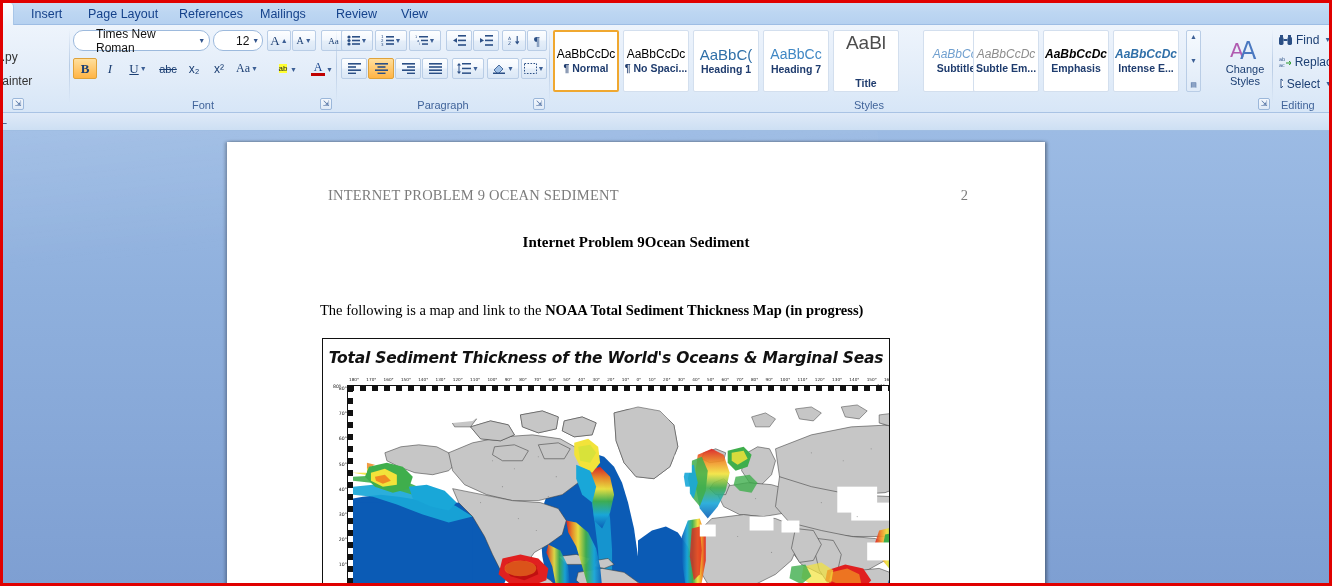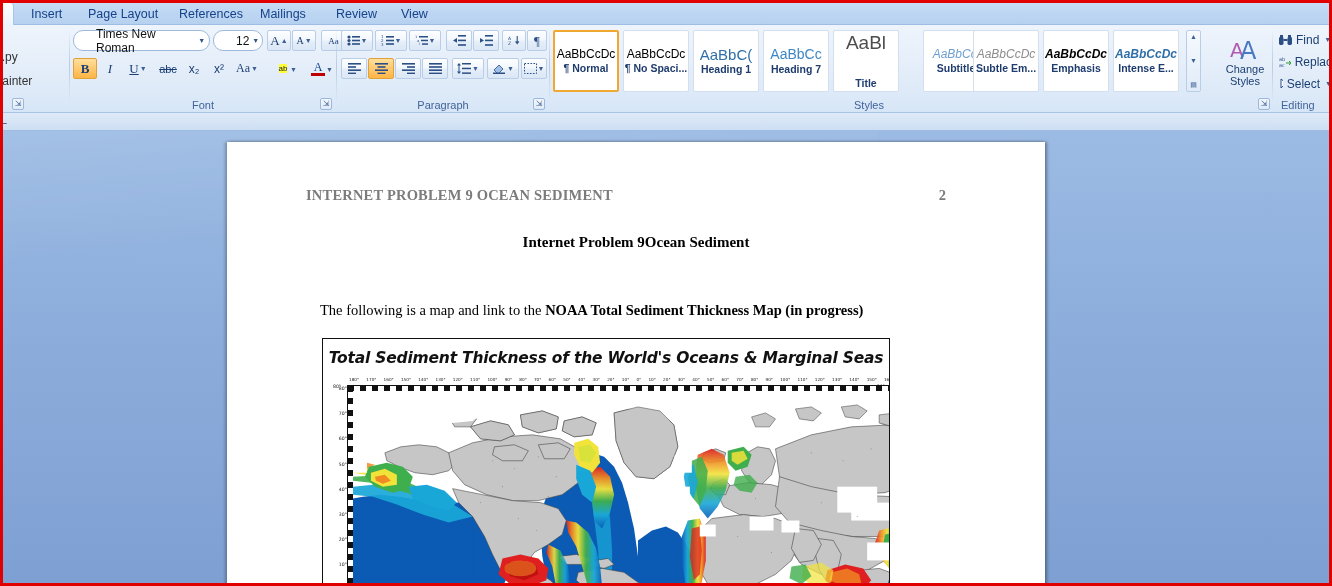--- a/index.html
+++ b/index.html
@@ -132,22 +132,22 @@
     background: linear-gradient(to bottom,rgba(255,255,255,.18),rgba(255,255,255,0) 60%);
     transform: rotate(-6deg);
   }
   #page {
     position: absolute; left: 227px; top: 11px; width: 818px; height: 444px;
     background: #fff;
     box-shadow: 2px 0 3px rgba(0,0,0,.35), -2px 0 3px rgba(0,0,0,.25);
   }
   .doc-serif { font-family: "Liberation Serif", serif; color: #000; }
   #doc-header {
-    position: absolute; left: 79px; top: 45px; width: 640px;
-    display: flex; justify-content: space-between; align-items: flex-end; font-weight: bold;
+    position: absolute; left: 101px; top: 45px; width: 640px;
+    display: flex; justify-content: space-between; align-items: flex-end;
   }
   #doc-header-text { font-size: 14.5px; color: #7c7c7c; letter-spacing: .2px; }
   #doc-pagenum { font-size: 14.5px; color: #7c7c7c; }
   #doc-title {
     position: absolute; left: 0; top: 92px; width: 818px;
     text-align: center; font-size: 15px; font-weight: bold;
   }
   #doc-para {
     position: absolute; left: 93px; top: 160px; width: 660px; font-size: 14.5px;
   }

